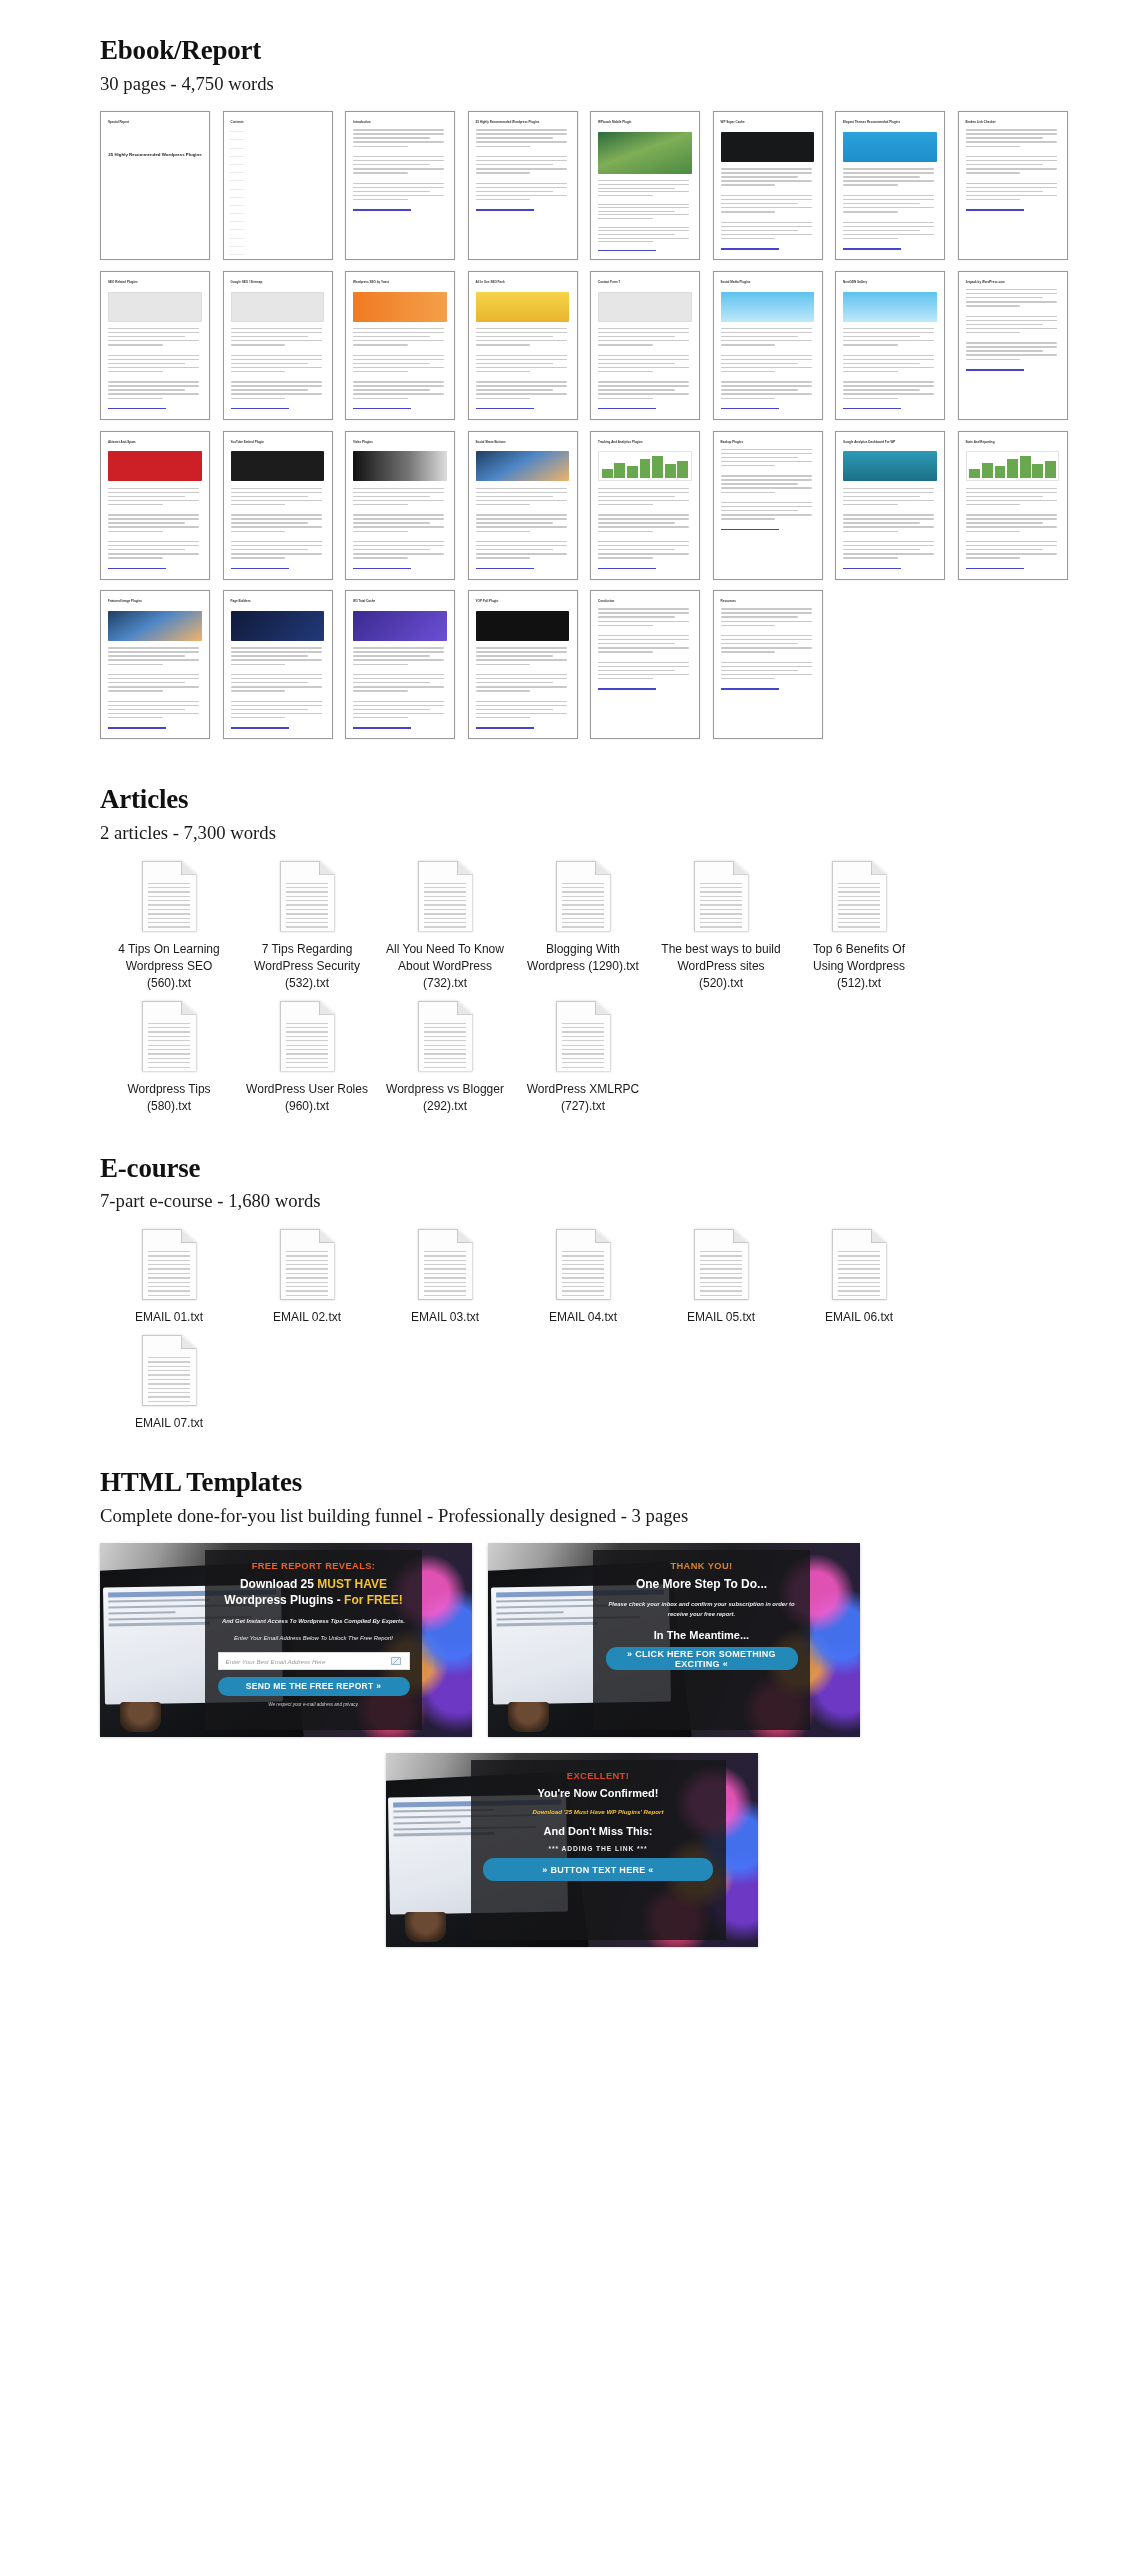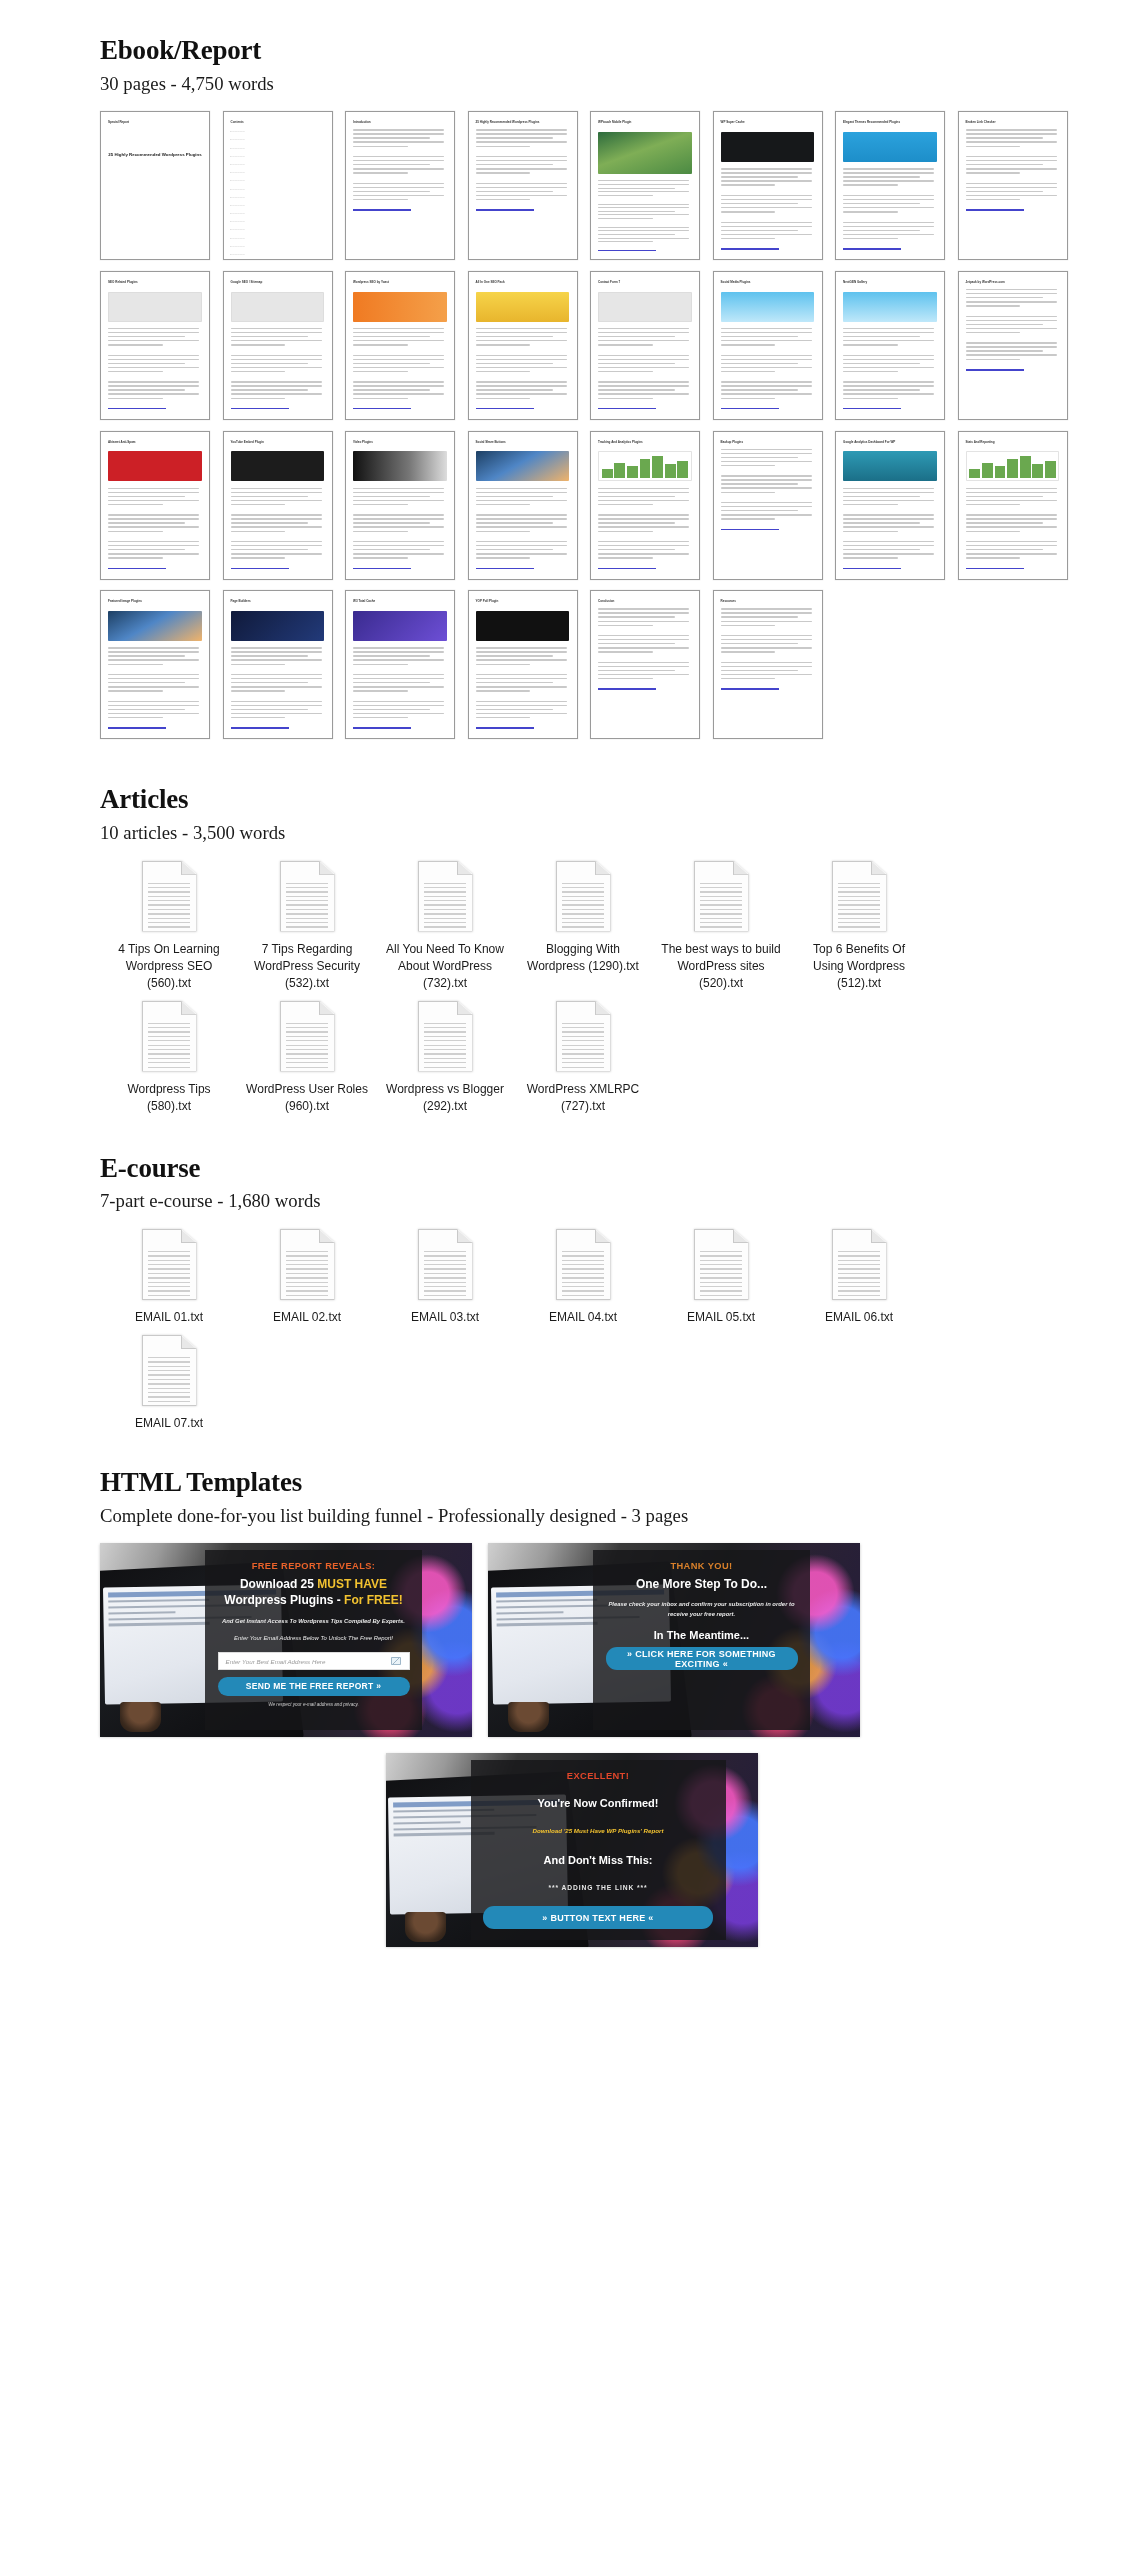--- a/index.html
+++ b/index.html
@@ -204,21 +204,21 @@
   }
   .mock .panel {
     position: absolute;
     left: 105px; top: 7.1px; right: 50px; bottom: 7.1px;
     background: rgba(22,22,24,0.82);
     padding: 10.7px 12.5px;
     display:flex; flex-direction:column; align-items:center;
     text-align:center;
     font-family:"Liberation Sans", sans-serif;
   }
-  .mock .panel.centered { left: 85px; right: 32px; justify-content: space-between; }
+  .mock .panel.centered { left: 85px; right: 32px; }
   .kicker {
     font-size: 9.3px; font-weight: 700; letter-spacing: 0.4px;
     color:#e8622a; text-transform:uppercase; margin-bottom:5.3px;
   }
   .kicker.gold { color:#d9802a; }
   .kicker.red  { color:#e0462a; }
   .headline {
     font-size: 12px; font-weight: 700; color:#ffffff; line-height:1.35;
   }
   .headline .hl { color:#f2c230; }
@@ -957,21 +957,21 @@
             <div class="lnk"></div>
           </div>
         </div>
     </div>
   </section>
 
   <div class="sp-1"></div>
 
   <section class="section">
     <h2 class="sec-head">Articles</h2>
-    <div class="sec-sub">10 articles - 3,500 words</div>
+    <div class="sec-sub">2 articles - 7,300 words</div>
     <div class="files-wrap">
       <div class="file-grid articles" id="articles-grid">
           <div class="file-cell">
             <div class="file-ico">
               <div class="body"></div>
               <div class="fold"></div>
               <div class="rules">
                 <i></i>
                 <i></i>
                 <i></i>

